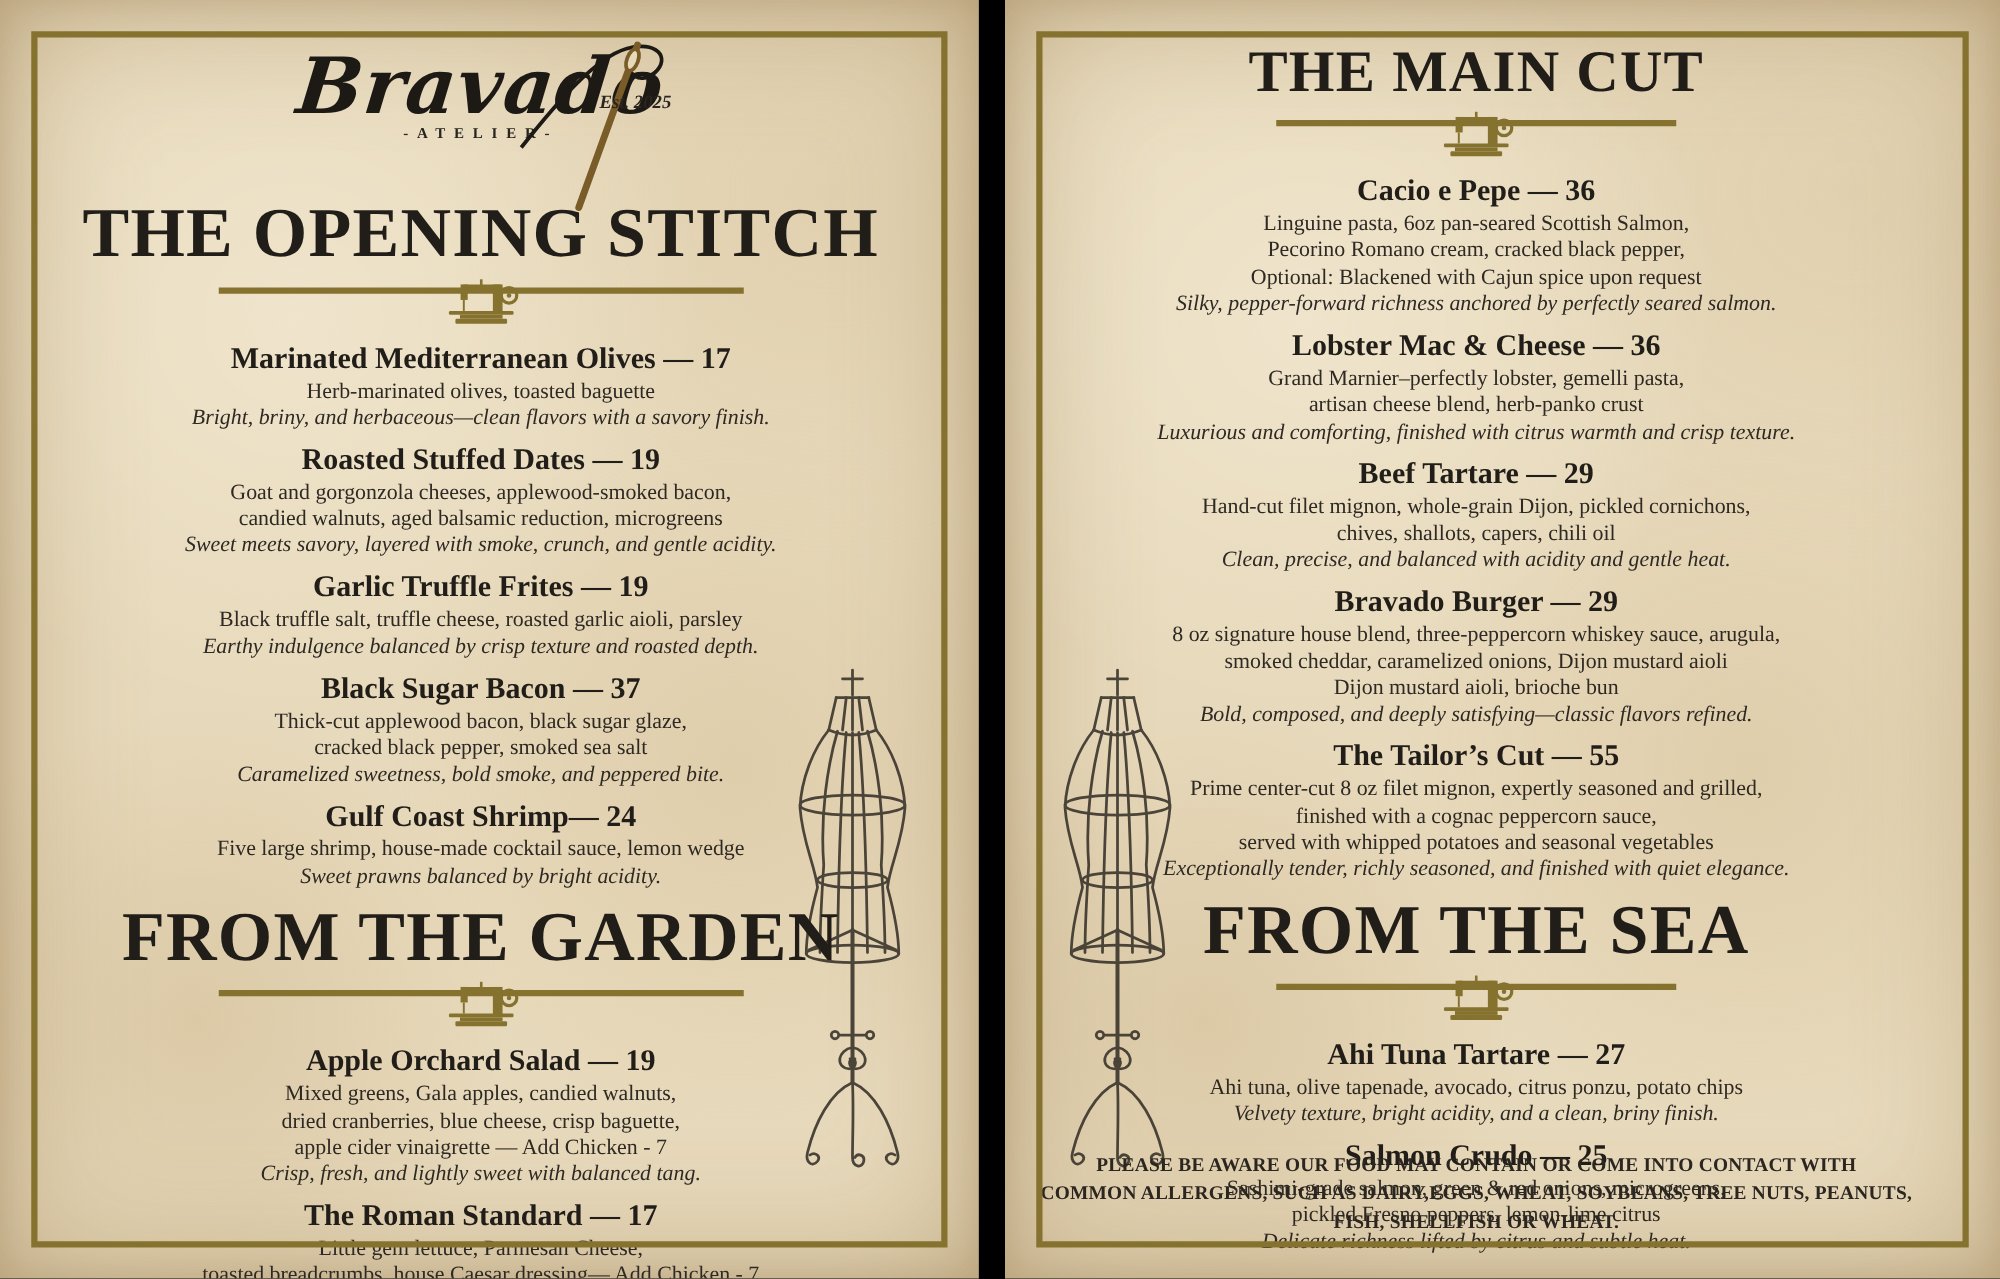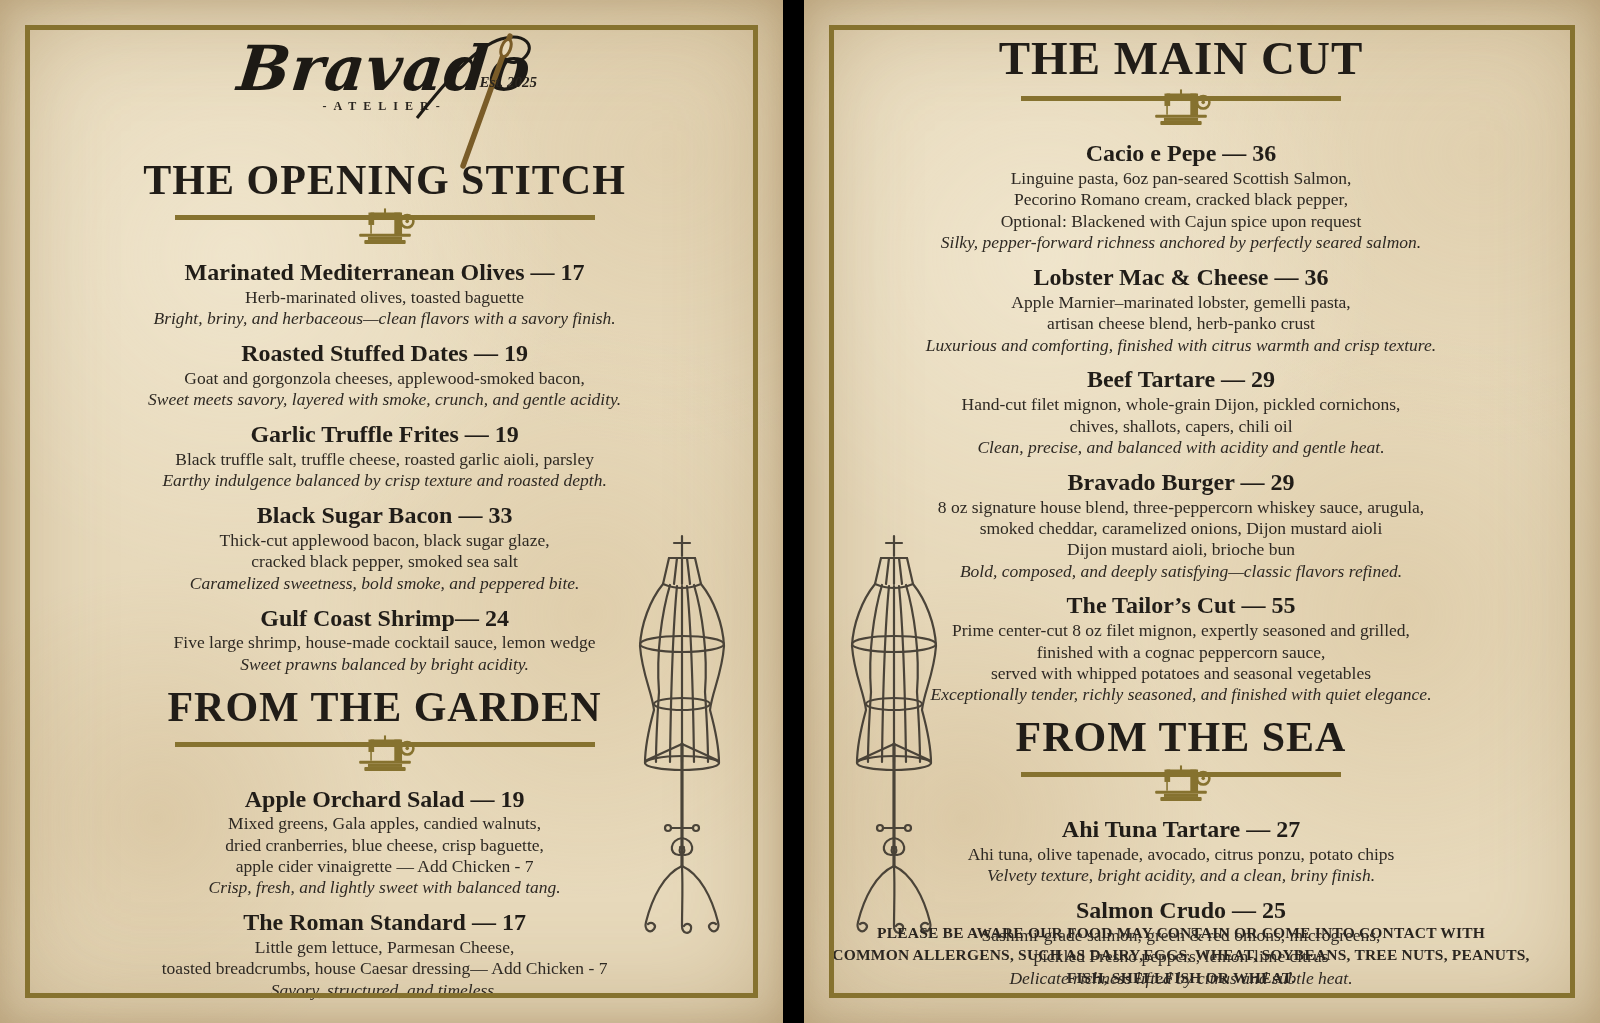--- a/index.html
+++ b/index.html
@@ -27,21 +27,21 @@
 
   
   .logo-block { position:relative; height:128px; margin-bottom:2px; }
   .brand-script { font-family:"DejaVu Serif","Liberation Serif",serif; font-style:italic; font-weight:bold;
     font-size:62px; letter-spacing:1px; color:#1d1a15; transform:skewX(-6deg); display:inline-block; margin-top:6px; }
   .brand-sub { font-size:12px; letter-spacing:7px; color:#2a251f; margin-top:-6px; font-weight:bold; }
   .logo-needle { position:absolute; left:50%; top:-4px; margin-left:28px; width:132px; height:150px; }
   .brand-est { position:absolute; left:50%; margin-left:95px; top:48px; font-size:15px; font-style:italic; font-weight:bold; color:#2a251f; }
 
   
-  .sec-title { font-size:42px; font-weight:bold; letter-spacing:1px; color:#211d18; line-height:1.05; margin-top:4px; }
+  .sec-title { font-size:56px; font-weight:bold; letter-spacing:1px; color:#211d18; line-height:1.05; margin-top:4px; }
   .page-right .section:first-child .sec-title { font-size:47px; }
   .divider { position:relative; height:44px; margin:2px auto 10px auto; }
   .page-left  .divider { width:420px; }
   .page-right .divider { width:320px; }
   .divider .line { position:absolute; left:0; right:0; top:11px; height:5px; background:#86722f; }
   .divider svg { position:absolute; left:50%; top:0; transform:translateX(-50%); height:44px; width:62px; }
 
   
   .item { margin-bottom:9px; }
   .item-title { font-size:24px; font-weight:bold; color:#211d18; line-height:1.2; }
@@ -125,29 +125,30 @@
   </svg>
 </div>
             <div class="item">
               <div class="item-title"><span>Marinated Mediterranean Olives</span><span> — 17</span></div>
               <div class="item-desc">Herb-marinated olives, toasted baguette</div>
               <div class="item-note">Bright, briny, and herbaceous—clean flavors with a savory finish.</div>
             </div>
             <div class="item">
               <div class="item-title"><span>Roasted Stuffed Dates</span><span> — 19</span></div>
               <div class="item-desc">Goat and gorgonzola cheeses, applewood-smoked bacon,</div>
+              <div class="item-desc">candied walnuts, aged balsamic reduction, microgreens</div>
               <div class="item-note">Sweet meets savory, layered with smoke, crunch, and gentle acidity.</div>
             </div>
             <div class="item">
               <div class="item-title"><span>Garlic Truffle Frites</span><span> — 19</span></div>
               <div class="item-desc">Black truffle salt, truffle cheese, roasted garlic aioli, parsley</div>
               <div class="item-note">Earthy indulgence balanced by crisp texture and roasted depth.</div>
             </div>
             <div class="item">
-              <div class="item-title"><span>Black Sugar Bacon</span><span> — 33</span></div>
+              <div class="item-title"><span>Black Sugar Bacon</span><span> — 37</span></div>
               <div class="item-desc">Thick-cut applewood bacon, black sugar glaze,</div>
               <div class="item-desc">cracked black pepper, smoked sea salt</div>
               <div class="item-note">Caramelized sweetness, bold smoke, and peppered bite.</div>
             </div>
             <div class="item">
               <div class="item-title"><span>Gulf Coast Shrimp</span><span>— 24</span></div>
               <div class="item-desc">Five large shrimp, house-made cocktail sauce, lemon wedge</div>
               <div class="item-note">Sweet prawns balanced by bright acidity.</div>
             </div>
           </div>
@@ -244,21 +245,21 @@
 </div>
             <div class="item">
               <div class="item-title"><span>Cacio e Pepe</span><span> — 36</span></div>
               <div class="item-desc">Linguine pasta, 6oz pan-seared Scottish Salmon,</div>
               <div class="item-desc">Pecorino Romano cream, cracked black pepper,</div>
               <div class="item-desc">Optional: Blackened with Cajun spice upon request</div>
               <div class="item-note">Silky, pepper-forward richness anchored by perfectly seared salmon.</div>
             </div>
             <div class="item">
               <div class="item-title"><span>Lobster Mac &amp; Cheese</span><span> — 36</span></div>
-              <div class="item-desc">Apple Marnier–marinated lobster, gemelli pasta,</div>
+              <div class="item-desc">Grand Marnier–perfectly lobster, gemelli pasta,</div>
               <div class="item-desc">artisan cheese blend, herb-panko crust</div>
               <div class="item-note">Luxurious and comforting, finished with citrus warmth and crisp texture.</div>
             </div>
             <div class="item">
               <div class="item-title"><span>Beef Tartare</span><span> — 29</span></div>
               <div class="item-desc">Hand-cut filet mignon, whole-grain Dijon, pickled cornichons,</div>
               <div class="item-desc">chives, shallots, capers, chili oil</div>
               <div class="item-note">Clean, precise, and balanced with acidity and gentle heat.</div>
             </div>
             <div class="item">

